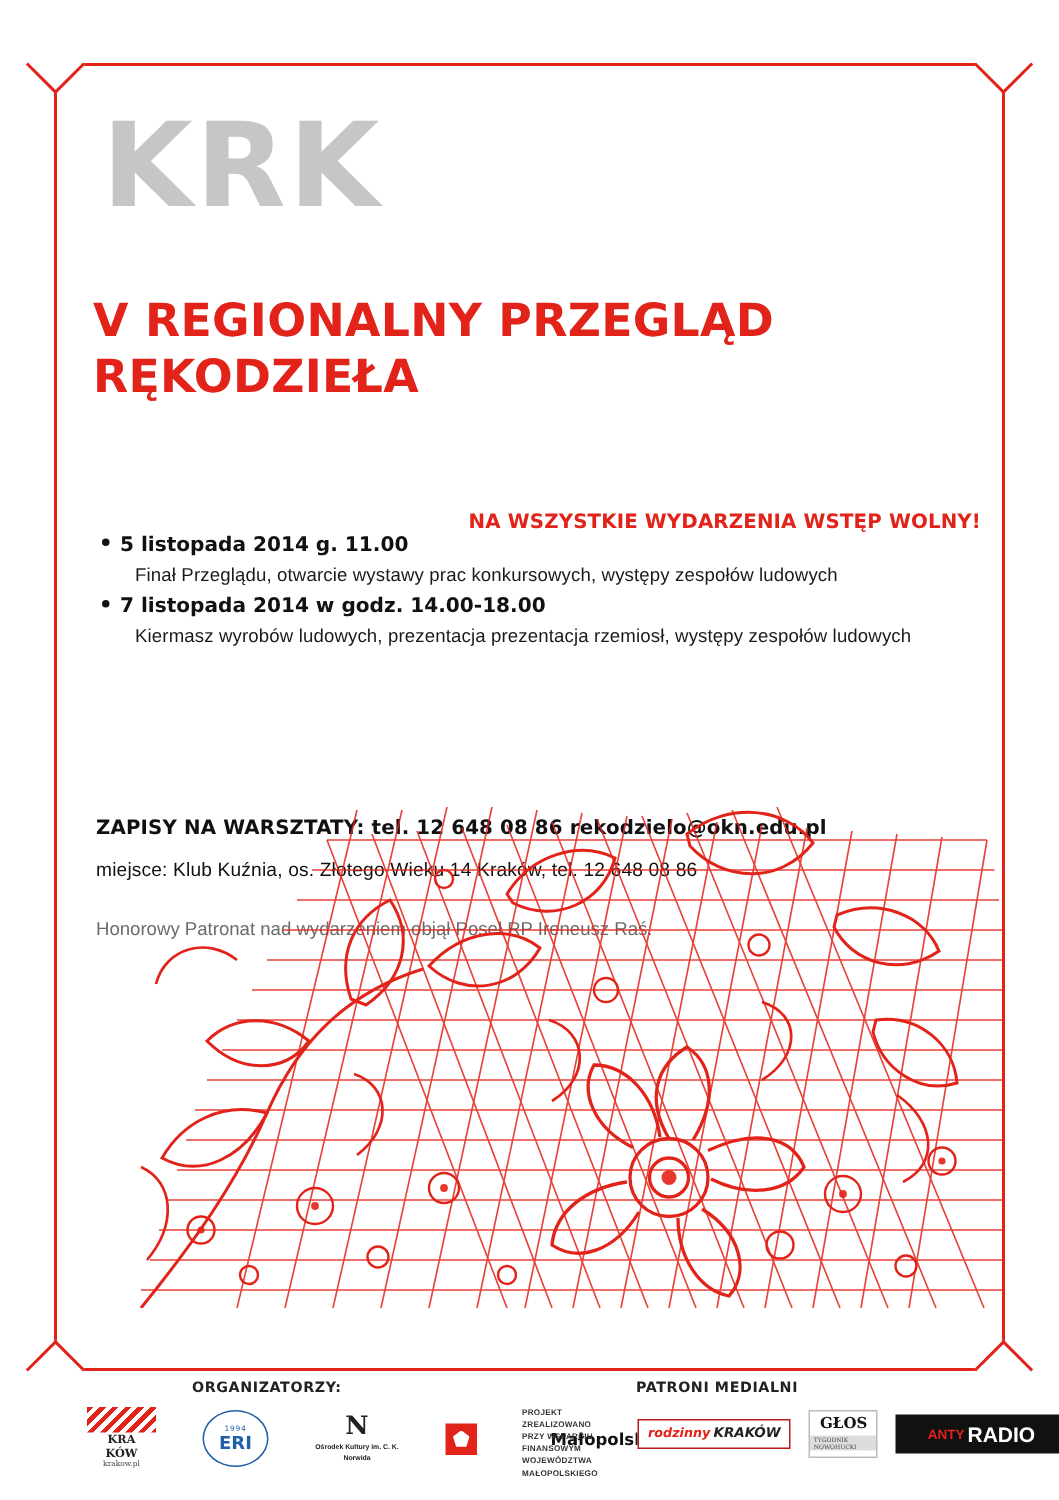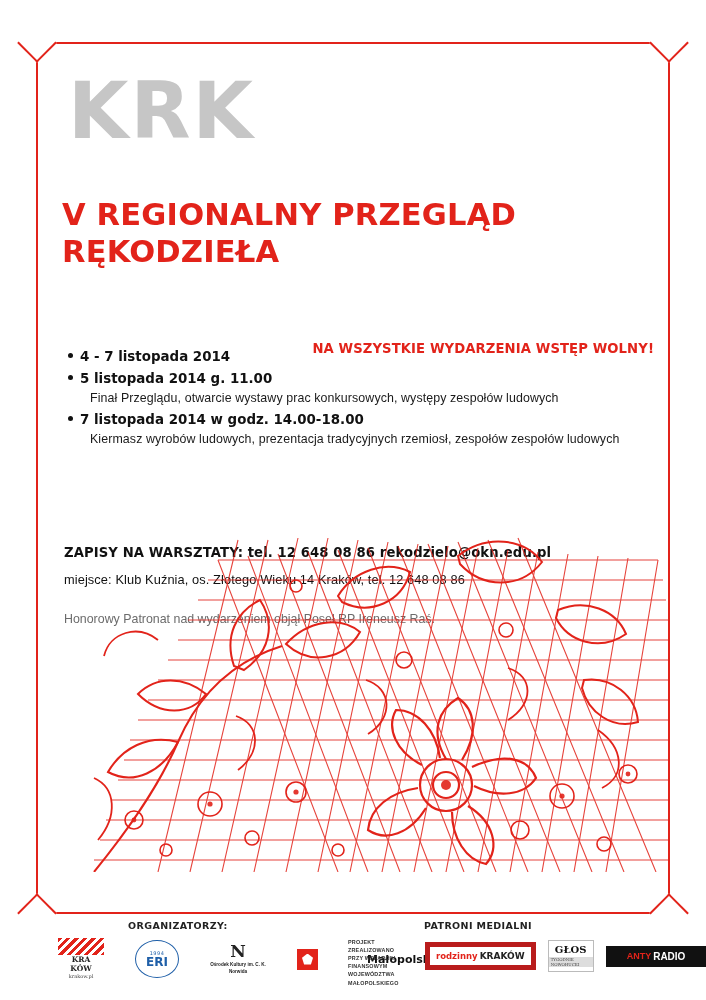--- a/index.html
+++ b/index.html
@@ -260,43 +260,44 @@
   }
   .logo-malopolska .mal-sq::after {
     content: ""; position: absolute; left: 5px; top: 5px;
     width: 11px; height: 11px;
     background: #ffffff;
     clip-path: polygon(50% 0%, 100% 38%, 81% 100%, 19% 100%, 0% 38%);
   }
   .logo-malopolska .mal-text { font-size: 11px; font-weight: bold; color: #111; margin-left: 44px; }
 
   .logo-rodzinny {
-    background: #ffffff; border: 5px solid #b91c1c;
+    background: #ffffff; border: 1px solid #b91c1c;
     padding: 4px 6px; display: flex; align-items: flex-start; gap: 2px;
     font-family: "DejaVu Sans", sans-serif;
+    font-style: italic;
   }
   .logo-rodzinny .r-red { color: #e2231a; font-size: 8.5px; font-weight: bold;}
   .logo-rodzinny .r-dark { color: #222; font-size: 9px; font-weight: bold;}
 
   .logo-glos {
     width: 44px; height: 30px;
     border: 1px solid #bbb;
     display: flex; flex-direction: column; align-items: center; justify-content: center;
     font-family: "DejaVu Serif", serif;
   }
   .logo-glos .g-main { font-size: 10px; font-weight: bold; color: #111; line-height: 1;}
   .logo-glos .g-sub { font-size: 4px; color: #444; background:#ddd; padding: 0 2px; margin-top:2px;}
 
   .logo-antyradio {
     background: #111; padding: 5px 21px;
     display: flex; align-items: center; gap: 2px;
     font-family: Liberation Sans, sans-serif;
   }
   .logo-antyradio .a-red { color: #e2231a; font-size: 9px; font-weight: bold;}
-  .logo-antyradio .a-white { color: #ffffff; font-size: 10px; font-weight: bold;}
+  .logo-antyradio .a-white { color: #ffffff; font-size: 14px; font-weight: bold;}
 
   .logo-gazeta {
     display: flex; align-items: center; gap: 3px;
     font-family: "DejaVu Sans", sans-serif;
   }
   .logo-gazeta .gz-circle {
     width: 16px; height: 16px; border-radius: 50%;
     border: 1.4px solid #333;
     display:flex; align-items:center; justify-content:center;
     font-size: 9px; color: #333;
@@ -316,38 +317,34 @@
   <div class="krk-logo">KRK</div>
 
   <div class="headline">
     <span>V REGIONALNY PRZEGLĄD RĘKODZIEŁA</span>
   </div>
 
   <div class="free-entry">NA WSZYSTKIE WYDARZENIA WSTĘP WOLNY!</div>
 
   <div class="program">
     <div class="prog-item">
-      <div class="prog-date">
-        <span class="bullet"></span>
-        <span>4 - 7 listopada 2014</span>
-      </div>
     </div>
     <div class="prog-item">
       <div class="prog-date">
         <span class="bullet"></span>
         <span>5 listopada 2014 g. 11.00</span>
       </div>
       <div class="prog-desc">Finał Przeglądu, otwarcie wystawy prac konkursowych,  występy zespołów ludowych</div>
     </div>
     <div class="prog-item">
       <div class="prog-date">
         <span class="bullet"></span>
         <span>7 listopada 2014 w godz. 14.00-18.00</span>
       </div>
-      <div class="prog-desc">Kiermasz wyrobów ludowych, prezentacja tradycyjnych rzemiosł, zespołów zespołów ludowych</div>
+      <div class="prog-desc">Kiermasz wyrobów ludowych, prezentacja prezentacja rzemiosł, występy zespołów ludowych</div>
     </div>
   </div>
 
   <div class="contact">
     <div class="contact-line">ZAPISY NA WARSZTATY: tel. 12 648 08 86 rekodzielo@okn.edu.pl</div>
     <div class="contact-line normal">miejsce: Klub Kuźnia, os. Złotego Wieku 14 Kraków, tel. 12 648 08 86</div>
   </div>
   <div class="patronage">Honorowy Patronat nad wydarzeniem objął Poseł RP Ireneusz Raś.</div>
 
   <div class="lace">

